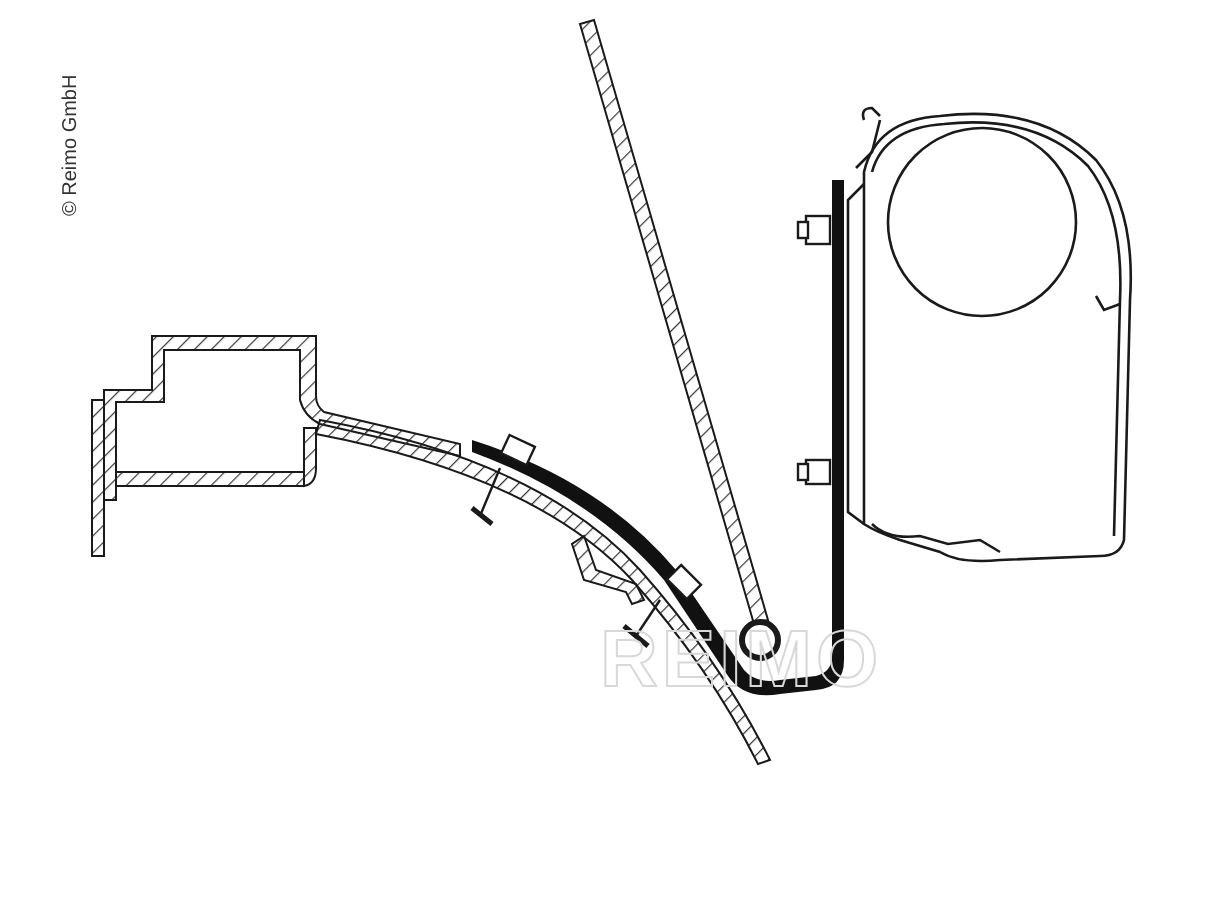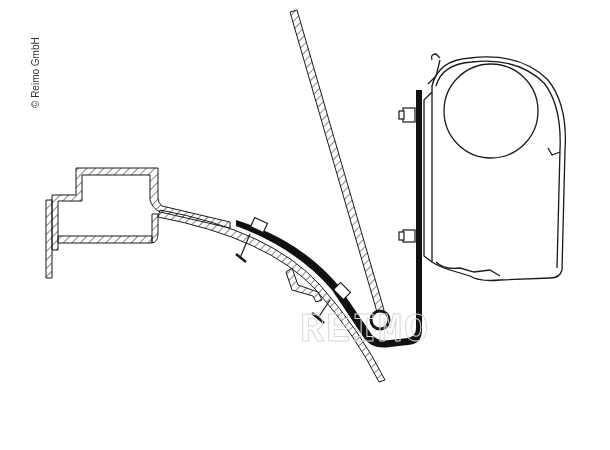--- a/index.html
+++ b/index.html
@@ -8,21 +8,21 @@
     .copyright {
       position: absolute; left: 30px; top: 108px;
       transform: rotate(-90deg); transform-origin: left top;
       font-size: 10px; color: #333; white-space: nowrap;
       font-family: "Liberation Sans", sans-serif;
     }
     .watermark {
       position: absolute; left: 300px; top: 308px;
       font-size: 40px; font-weight: bold; color: transparent;
       -webkit-text-stroke: 1px #d8d8d8; letter-spacing: 2px;
-      font-family: Liberation Mono, monospace;
+      font-family: Liberation Sans, sans-serif;
     }
   </style>
 </head>
 <body>
 
 <div class="copyright">© Reimo GmbH</div>
 
 <svg class="canvas" viewBox="0 0 610 450" xmlns="http://www.w3.org/2000/svg">
   <defs>
     <pattern id="hatch" width="6" height="6" patternUnits="userSpaceOnUse" patternTransform="rotate(45)">

